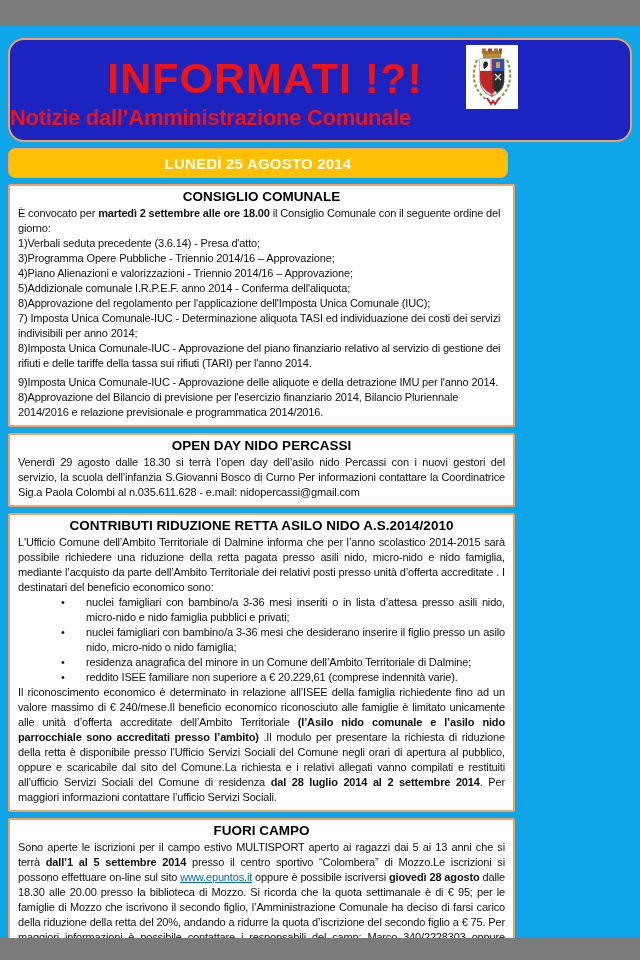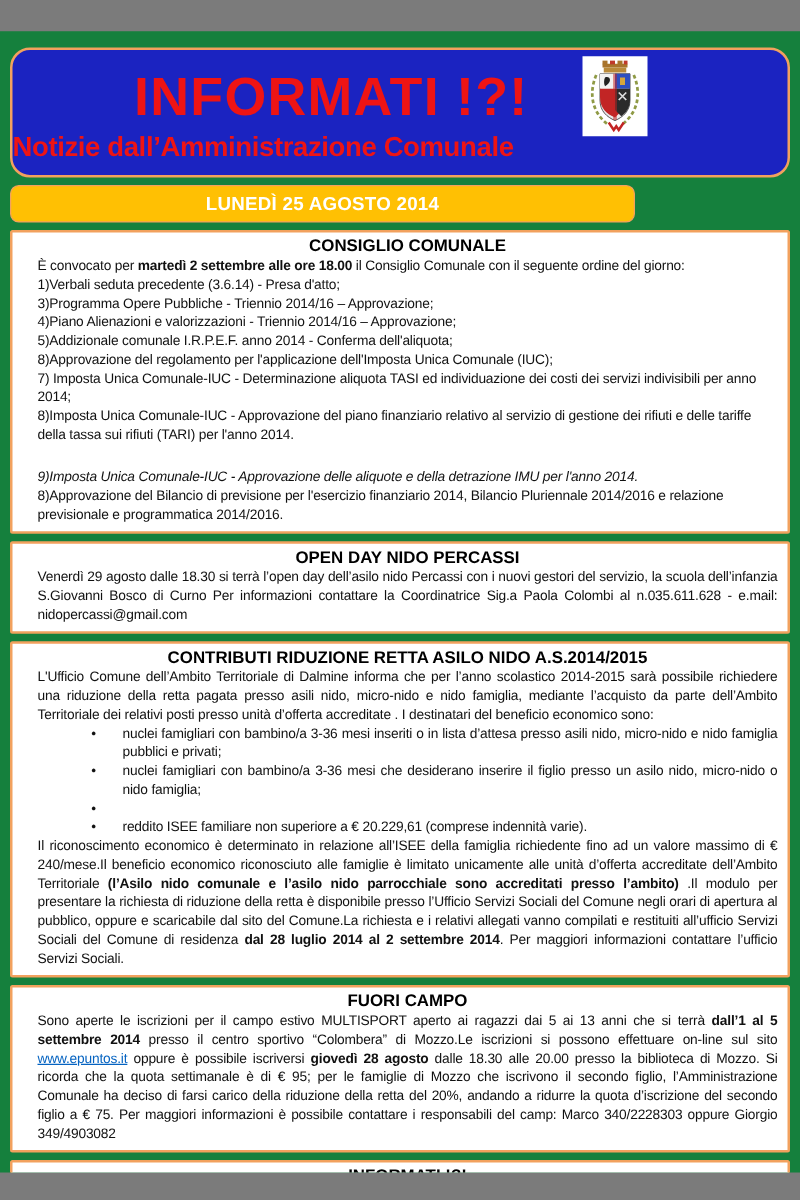--- a/index.html
+++ b/index.html
@@ -5,21 +5,21 @@
   * { margin:0; padding:0; box-sizing:border-box; }
   html,body { width:640px; height:960px; overflow:hidden; }
   body {
     background:#7b7b7b;
     font-family:"Liberation Sans","DejaVu Sans",sans-serif;
     position:relative;
   }
   .paper {
     position:absolute; top:25px; left:0;
     width:640px; height:913px;
-    background:#15803d;
+    background:#0ea5e9;
     padding:13px 8px 0 8px;
     overflow:hidden;
   }
   
   .masthead {
     position:relative;
     width:624px; height:104px;
     background:#1b23c1;
     border:2px solid #f2a15e;
     border-radius:16px;
@@ -59,43 +59,43 @@
     display:flex; align-items:center; justify-content:center;
   }
   .date-banner-text {
     color:#ffffff;
     font-weight:bold;
     font-size:15px;
     letter-spacing:0.2px;
   }
   
   .section {
-    width:624px;
+    width:507px;
     background:#ffffff;
     border:2px solid #f2a15e;
     border-radius:2px;
-    padding:2px 8px 5px 20px;
+    padding:2px 8px 5px 8px;
     margin-bottom:6px;
   }
   .section-title {
     text-align:center;
     font-weight:bold;
     font-size:13.5px;
     color:#000000;
     margin:1px 0 2px 0;
   }
   .section-body {
     font-size:11px;
     line-height:15px;
     letter-spacing:-0.15px;
     color:#111111;
   }
   .section-body .para { margin:0; }
   .section-body.justify .para { text-align:justify; }
-  .para.gap { margin-top:19px;font-style:italic; }
+  .para.gap { margin-top:4px; }
   b { font-weight:bold; }
   .li { display:flex; padding-left:43px; }
   .bullet { flex:0 0 25px; }
   .li-text { flex:1; text-align:justify; }
   .link { color:#0563c1; text-decoration:underline; cursor:pointer; }
 </style>
 </head>
 <body>
 
 <div class="paper">
@@ -152,33 +152,34 @@
   </div>
 
   <div class="section">
     <div class="section-title">OPEN DAY NIDO PERCASSI</div>
     <div class="section-body justify">
         <div class="para"><span>Venerdì 29 agosto dalle 18.30 si terrà l’open day dell’asilo nido Percassi con i nuovi gestori del servizio, la scuola dell’infanzia S.Giovanni Bosco di Curno Per informazioni contattare la Coordinatrice Sig.a Paola Colombi al n.035.611.628 - e.mail: nidopercassi@gmail.com</span></div>
       </div>
   </div>
 
   <div class="section">
-    <div class="section-title">CONTRIBUTI RIDUZIONE RETTA ASILO NIDO A.S.2014/2015</div>
+    <div class="section-title">CONTRIBUTI RIDUZIONE RETTA ASILO NIDO A.S.2014/2010</div>
     <div class="section-body justify">
         <div class="para"><span>L'Ufficio Comune dell’Ambito Territoriale di Dalmine informa che per l’anno scolastico 2014-2015 sarà possibile richiedere una riduzione della retta pagata presso asili nido, micro-nido e nido famiglia, mediante l’acquisto da parte dell’Ambito Territoriale dei relativi posti presso unità d’offerta accreditate . I destinatari del beneficio economico sono:</span></div>
         <div class="li">
           <span class="bullet">•</span>
           <span class="li-text"><span>nuclei famigliari con bambino/a 3-36 mesi inseriti o in lista d’attesa presso asili nido, micro-nido e nido famiglia pubblici e privati;</span></span>
         </div>
         <div class="li">
           <span class="bullet">•</span>
           <span class="li-text"><span>nuclei famigliari con bambino/a 3-36 mesi che desiderano inserire il figlio presso un asilo nido, micro-nido o nido famiglia;</span></span>
         </div>
         <div class="li">
           <span class="bullet">•</span>
+          <span class="li-text"><span>residenza anagrafica del minore in un Comune dell’Ambito Territoriale di Dalmine;</span></span>
         </div>
         <div class="li">
           <span class="bullet">•</span>
           <span class="li-text"><span>reddito ISEE familiare non superiore a € 20.229,61 (comprese indennità varie).</span></span>
         </div>
         <div class="para"><span>Il riconoscimento economico è determinato in relazione all’ISEE della famiglia richiedente fino ad un valore massimo di € 240/mese.Il beneficio economico riconosciuto alle famiglie è limitato unicamente alle unità d’offerta accreditate dell’Ambito Territoriale </span><b>(l’Asilo nido comunale e l’asilo nido parrocchiale sono accreditati presso l’ambito)</b><span> .Il modulo per presentare la richiesta di riduzione della retta è disponibile presso l’Ufficio Servizi Sociali del Comune negli orari di apertura al pubblico, oppure e scaricabile dal sito del Comune.La richiesta e i relativi allegati vanno compilati e restituiti all’ufficio Servizi Sociali del Comune di residenza </span><b>dal 28 luglio 2014 al 2 settembre 2014</b><span>. Per maggiori informazioni contattare l’ufficio Servizi Sociali.</span></div>
       </div>
   </div>
 
   <div class="section">

